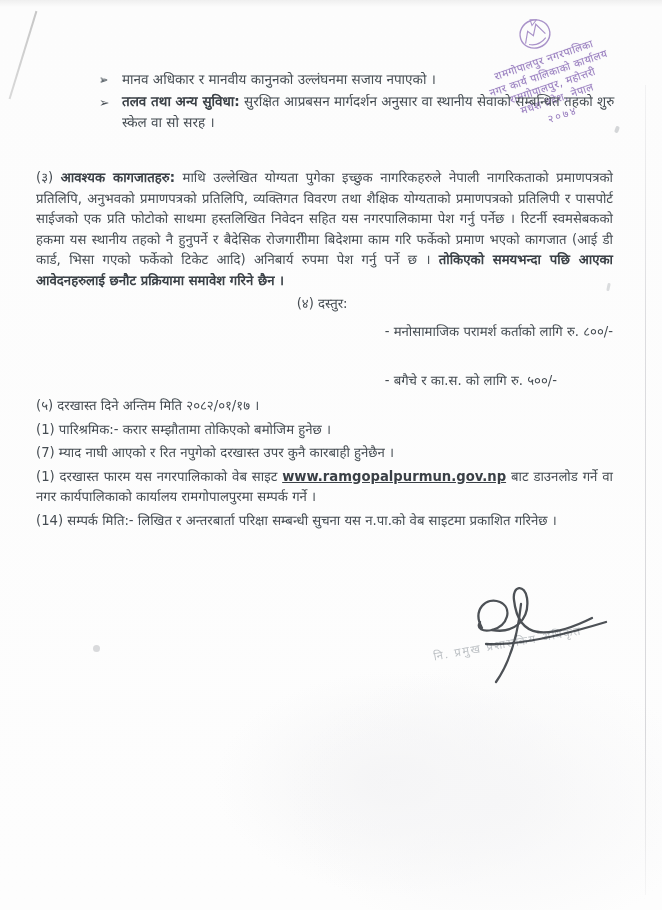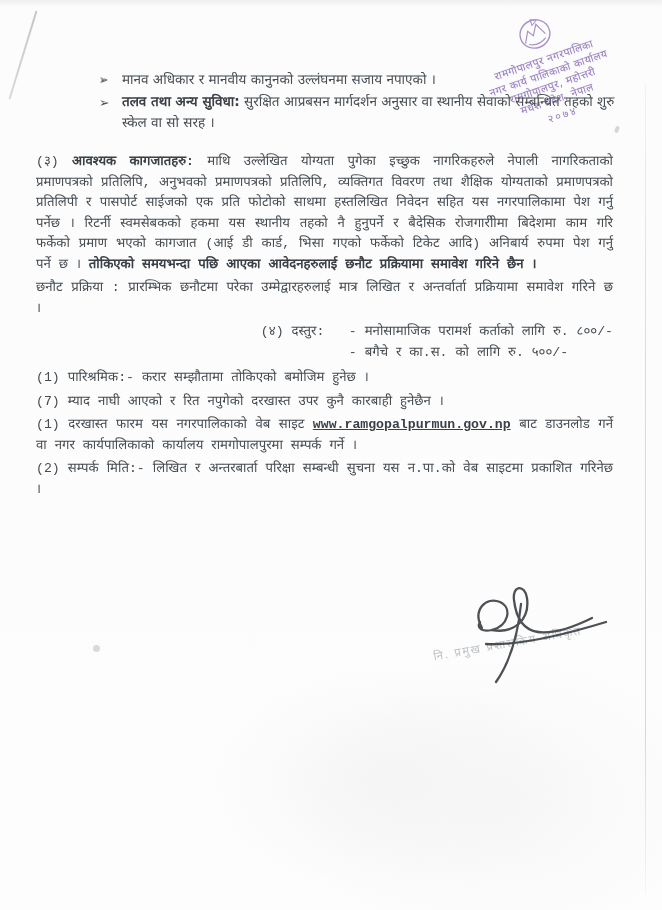--- a/index.html
+++ b/index.html
@@ -52,29 +52,29 @@
     font-size:13.5px;line-height:21px;
   }
   .bullets li{position:relative;padding-left:23px;margin-bottom:1px;}
   .bullets .arrow{
     position:absolute;left:0;top:1px;font-size:11px;color:#636b71;
   }
   .bullets li.strong-arrow .arrow{font-size:12.5px;color:#4a5157;font-weight:bold;}
 
   
   .main{
-    position:absolute;left:36px;top:152px;width:577px;
-    font-size:13.2px;line-height:20.5px;text-align:justify;font-family:Liberation Mono, monospace;
+    position:absolute;left:36px;top:168px;width:577px;
+    font-size:13.2px;line-height:20.5px;text-align:justify;
   }
   .main p{margin:0 0 3px 0;}
   b,strong{font-weight:700;color:#3a4046;}
   .url{font-weight:700;text-decoration:underline;color:#3a4046;}
   .fees{display:flex;margin:0 0 5px 0;padding-left:40px;justify-content:flex-end;}
   .fees .fee-label{width:88px;flex:none;}
-  .fees .fee-items div{line-height:20.5px;}
+  .fees .fee-items div{line-height:20.5px;margin-top:28px;}
 
   
   .sig-wrap{position:absolute;left:420px;top:572px;width:220px;height:130px;}
   .sig-title{
     position:absolute;left:12px;top:60px;width:190px;
     transform:rotate(-10deg);
     font-size:11.5px;letter-spacing:1.5px;
     color:#9aa0a6;opacity:.65;white-space:nowrap;
   }
   .sig-svg{position:absolute;left:0;top:0;}
@@ -115,36 +115,36 @@
     <li class="strong-arrow">
       <span class="arrow">➢</span>
       <strong>तलव तथा अन्य सुविधा:</strong><span> सुरक्षित आप्रबसन मार्गदर्शन अनुसार वा स्थानीय सेवाको सम्बन्धित तहको शुरु स्केल वा सो सरह ।</span>
     </li>
   </ul>
 
   <div class="main">
 
     <p><span>(३) </span><strong>आवश्यक कागजातहरु:</strong><span> माथि उल्लेखित योग्यता पुगेका इच्छुक नागरिकहरुले नेपाली नागरिकताको प्रमाणपत्रको प्रतिलिपि, अनुभवको प्रमाणपत्रको प्रतिलिपि, व्यक्तिगत विवरण तथा शैक्षिक योग्यताको प्रमाणपत्रको प्रतिलिपी र पासपोर्ट साईजको एक प्रति फोटोको साथमा हस्तलिखित निवेदन सहित यस नगरपालिकामा पेश गर्नु पर्नेछ । रिटर्नी स्वमसेबकको हकमा यस स्थानीय तहको नै हुनुपर्ने र बैदेसिक रोजगारीीमा बिदेशमा काम गरि फर्केको प्रमाण भएको कागजात (आई डी कार्ड, भिसा गएको फर्केको टिकेट आदि) अनिबार्य रुपमा पेश गर्नु पर्ने छ । </span><strong>तोकिएको समयभन्दा पछि आएका आवेदनहरुलाई छनौट प्रक्रियामा समावेश गरिने छैन ।</strong></p>
 
-    <p>छनौट प्रक्रिया : प्रारम्भिक छनौटमा परेका उम्मेद्वारहरुलाई मात्र लिखित र अन्तर्वार्ता प्रक्रियामा समावेश गरिने छ ।</p>
 
     <div class="fees">
       <div class="fee-label">(४) दस्तुर:</div>
       <div class="fee-items">
         <div>- मनोसामाजिक परामर्श कर्ताको लागि रु. ८००/-</div>
         <div>- बगैचे र का.स. को लागि रु. ५००/-</div>
       </div>
     </div>
 
+    <p>(५) दरखास्त दिने अन्तिम मिति २०८२/०१/१७ ।</p>
     <p>(1) पारिश्रमिक:- करार सम्झौतामा तोकिएको बमोजिम हुनेछ ।</p>
     <p>(7) म्याद नाघी आएको र रित नपुगेको दरखास्त उपर कुनै कारबाही हुनेछैन ।</p>
 
     <p><span>(1) दरखास्त फारम यस नगरपालिकाको वेब साइट </span><span class="url">www.ramgopalpurmun.gov.np</span><span> बाट डाउनलोड गर्ने वा नगर कार्यपालिकाको कार्यालय रामगोपालपुरमा सम्पर्क गर्ने ।</span></p>
 
-    <p>(2) सम्पर्क मिति:- लिखित र अन्तरबार्ता परिक्षा सम्बन्धी सुचना यस न.पा.को वेब साइटमा प्रकाशित गरिनेछ ।</p>
+    <p>(14) सम्पर्क मिति:- लिखित र अन्तरबार्ता परिक्षा सम्बन्धी सुचना यस न.पा.को वेब साइटमा प्रकाशित गरिनेछ ।</p>
   </div>
 
   <div class="sig-wrap">
     <div class="sig-title">नि. प्रमुख प्रशासकिय अधिकृत</div>
     <svg class="sig-svg" width="220" height="130" viewBox="0 0 220 130" fill="none">
       <g stroke="#2f343a" stroke-width="2.3" stroke-linecap="round" fill="none" opacity="0.85">
         <path d="M62 56 C 52 38, 66 24, 80 30 C 93 36, 88 54, 72 58 C 63 60, 56 57, 60 50"></path>
         <path d="M72 58 C 94 62, 110 48, 107 26 C 105 12, 92 13, 94 28 C 96 46, 104 58, 118 60"></path>
         <path d="M118 60 C 136 62, 156 54, 172 46"></path>
         <path d="M101 32 C 98 62, 90 90, 76 110"></path>

